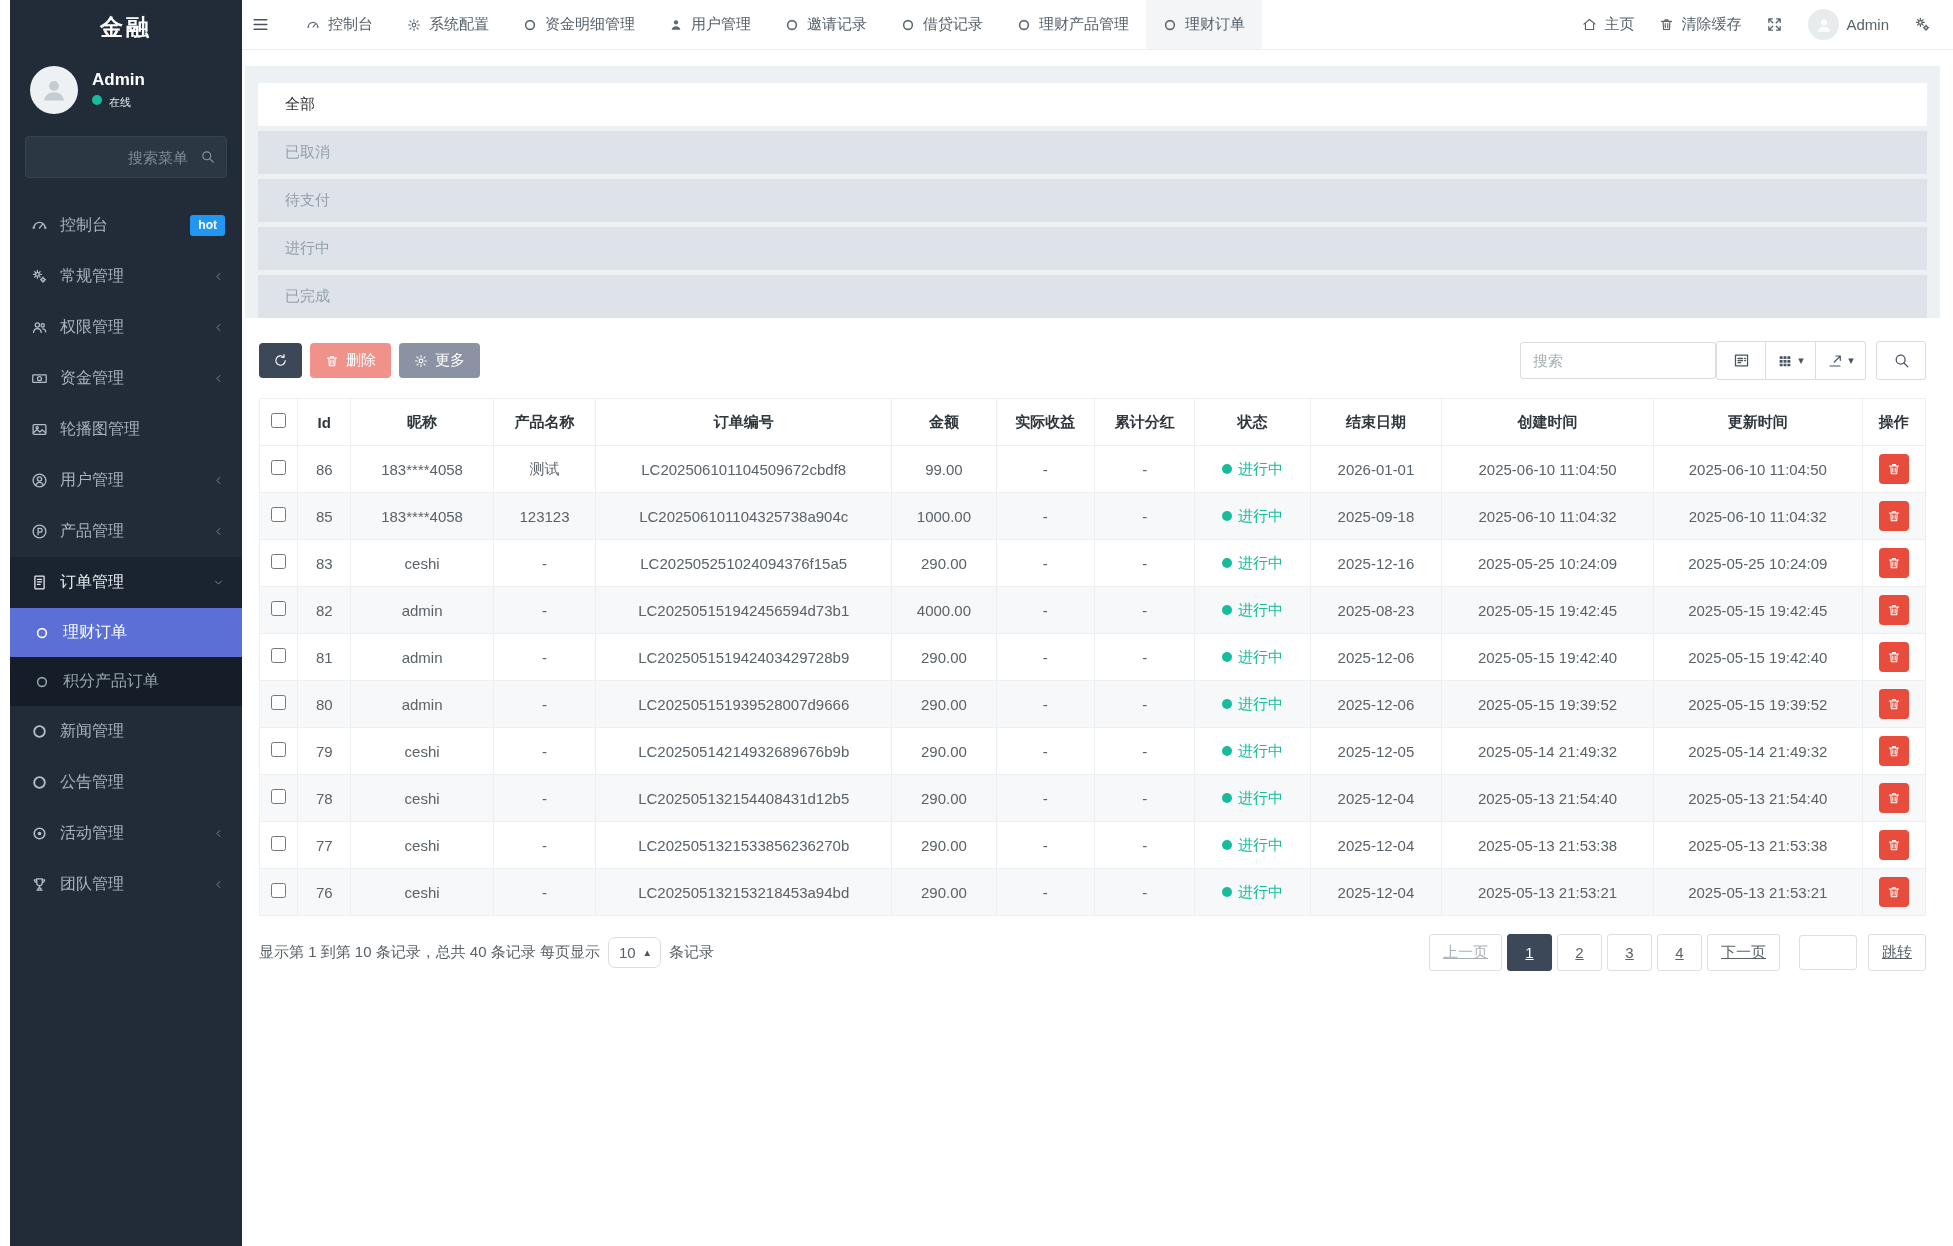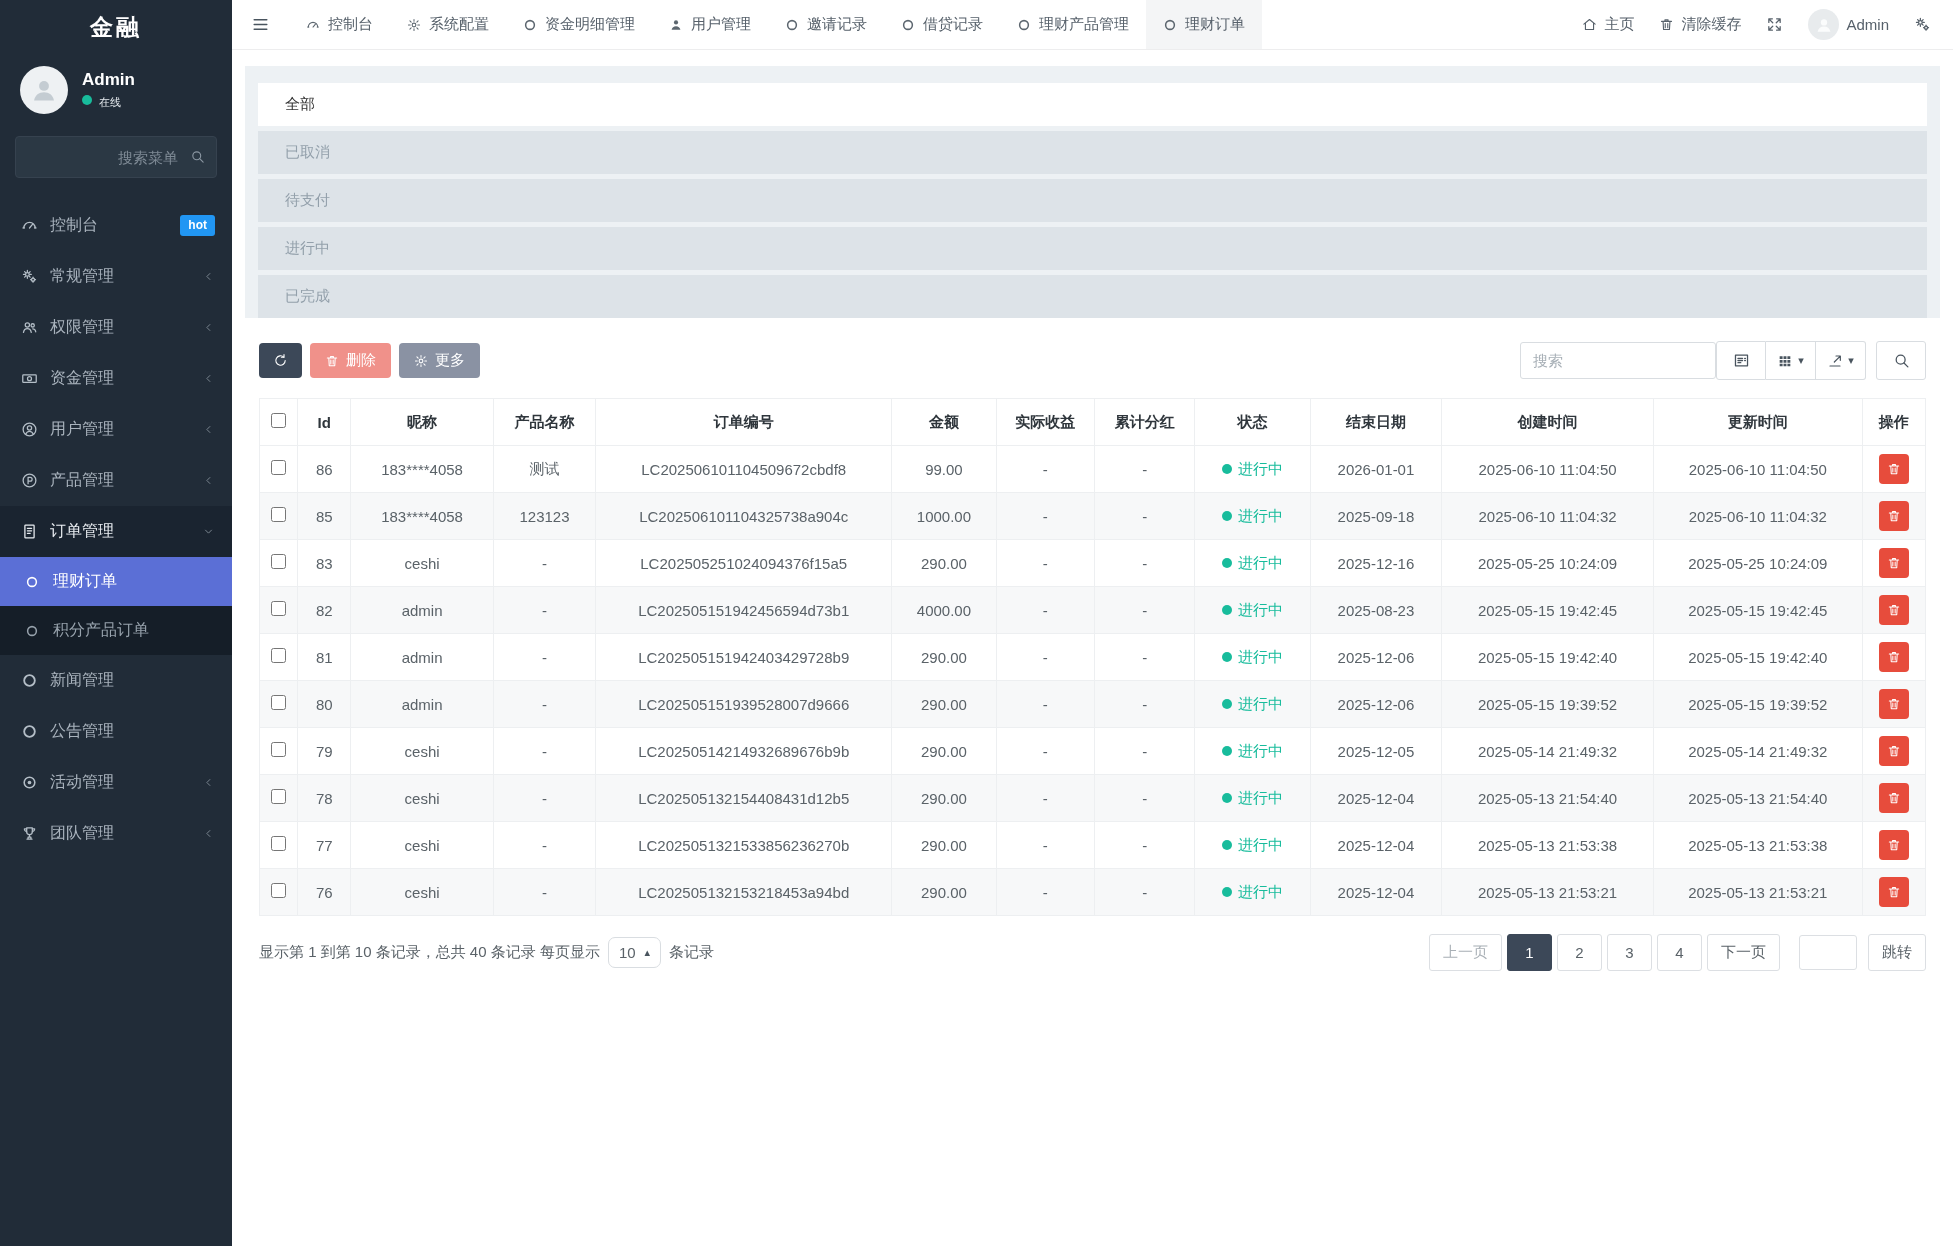--- a/index.html
+++ b/index.html
@@ -4,21 +4,21 @@
 <style>
   * { margin:0; padding:0; box-sizing:border-box; }
   html,body { width:1953px; height:1246px; }
   body {
     font-family:"Liberation Sans","DejaVu Sans",sans-serif;
     background:#fff; color:#333; overflow:hidden; position:relative;
   }
   svg { display:block; }
 
   
-  .sidebar { position:absolute; left:0; top:0; width:232px; height:100%; background:var(--sidebar-bg,#212c38); z-index:3; }
+  .sidebar { position:absolute; left:10px; top:0; width:232px; height:100%; background:var(--sidebar-bg,#212c38); z-index:3; }
   .brand { height:54px; line-height:54px; text-align:center; color:#fff; font-size:23px; font-weight:bold; letter-spacing:3px; }
   .profile { display:flex; align-items:center; gap:14px; padding:12px 20px 14px; }
   .avatar { width:48px; height:48px; border-radius:50%; background:#eef1f3; display:flex; align-items:center; justify-content:center; color:#c4ccd2; flex:none; }
   .profile-name { color:#fff; font-weight:bold; font-size:17px; margin-bottom:5px; }
   .profile-status { display:flex; align-items:flex-start; gap:7px; color:#e3e8ec; font-size:11px; }
   .status-dot { width:10px; height:10px; border-radius:50%; background:var(--status-green,#18bc9c); }
   .menu-search { margin:8px 15px 22px; position:relative; }
   .menu-search input { width:100%; height:42px; background:#2b3844; border:1px solid #36424f; border-radius:4px; color:#cfd6dc; padding:0 38px 0 13px; font-size:15px; outline:none;text-align:right; }
   .menu-search input::placeholder { color:#7e8a95; }
   .menu-search .m-icon { position:absolute; right:12px; top:13px; color:#8b97a2; }
@@ -74,21 +74,21 @@
   th { color:#2f363c; font-weight:bold; }
   tbody tr:nth-child(even) { background:#f7f8f9; }
   .status { color:var(--status-green,#18bc9c); display:inline-flex; align-items:center; gap:6px; }
   .status .dot { width:10px; height:10px; border-radius:50%; background:var(--status-green,#18bc9c); flex:none; }
   .row-del { width:30px; height:30px; border:none; border-radius:4px; background:var(--row-delete,#e74c3c); color:#fff; display:inline-flex; align-items:center; justify-content:center; cursor:pointer; vertical-align:middle; }
   input[type=checkbox] { width:15px; height:15px; cursor:pointer; }
 
   .table-footer { display:flex; align-items:center; margin-top:18px; font-size:15px; color:#5a6268; }
   .page-size { display:inline-flex; align-items:center; gap:9px; border:1px solid #d9dde1; border-radius:7px; padding:6px 10px; margin:0 8px; cursor:pointer; color:#5a6268; background:#fff; }
   .pagination { margin-left:auto; display:flex; align-items:center; gap:5px; }
-  .page-btn { min-width:45px; height:37px; padding:16px 13px; background:#fff; border:1px solid #dcdfe3; border-radius:3px; display:inline-flex; align-items:center; justify-content:center; font-size:15px; color:#5a6268; cursor:pointer; }
+  .page-btn { min-width:45px; height:37px; padding:16px 13px; background:#fff; border:1px solid #dcdfe3; border-radius:3px; display:inline-flex; align-items:center; justify-content:center; font-size:15px; color:#5a6268; cursor:pointer;text-decoration:underline; }
   .page-btn.disabled { color:#a9b0b6; }
   .page-btn.active { background:var(--pagination-active,#3c4858); border-color:var(--pagination-active,#3c4858); color:#fff; }
   .jump-input { width:58px; height:35px; border:1px solid #dcdfe3; border-radius:3px; margin-left:14px; margin-right:6px; padding:0 8px; font-size:15px; outline:none; }
 </style>
 </head>
 <body>
 
 <aside class="sidebar">
   <div class="brand">金融</div>
   <div class="profile">
@@ -167,20 +167,30 @@
             <rect x="2.5" y="7" width="19" height="10.5" rx="1"></rect>
             <circle cx="12" cy="12.2" r="2.8"></circle>
           </svg>
         </span>
         <span>资金管理</span>
         <span class="chev">
           <svg viewBox="0 0 24 24" width="13" height="13" fill="none" stroke="currentColor" stroke-width="1.8" stroke-linecap="round" stroke-linejoin="round">
             <path d="M14.5 6.5L9 12l5.5 5.5"></path>
           </svg>
         </span>
+      </div>
+      <div class="side-item">
+        <span class="s-icon">
+          <svg viewBox="0 0 24 24" width="17" height="17" fill="none" stroke="currentColor" stroke-width="1.8" stroke-linecap="round" stroke-linejoin="round">
+            <rect x="3" y="5" width="18" height="14" rx="1.5"></rect>
+            <circle cx="8.7" cy="9.5" r="1.6"></circle>
+            <path d="M3.5 16.5l5-4.5 4 3.5 3.5-3 4.5 4"></path>
+          </svg>
+        </span>
+        <span>轮播图管理</span>
       </div>
       <div class="side-item">
         <span class="s-icon">
           <svg viewBox="0 0 24 24" width="17" height="17" fill="none" stroke="currentColor" stroke-width="1.8" stroke-linecap="round" stroke-linejoin="round">
             <circle cx="12" cy="12" r="9"></circle>
             <circle cx="12" cy="10" r="3"></circle>
             <path d="M6.8 18.3c1.1-2.4 3-3.8 5.2-3.8s4.1 1.4 5.2 3.8"></path>
           </svg>
         </span>
         <span>用户管理</span>

